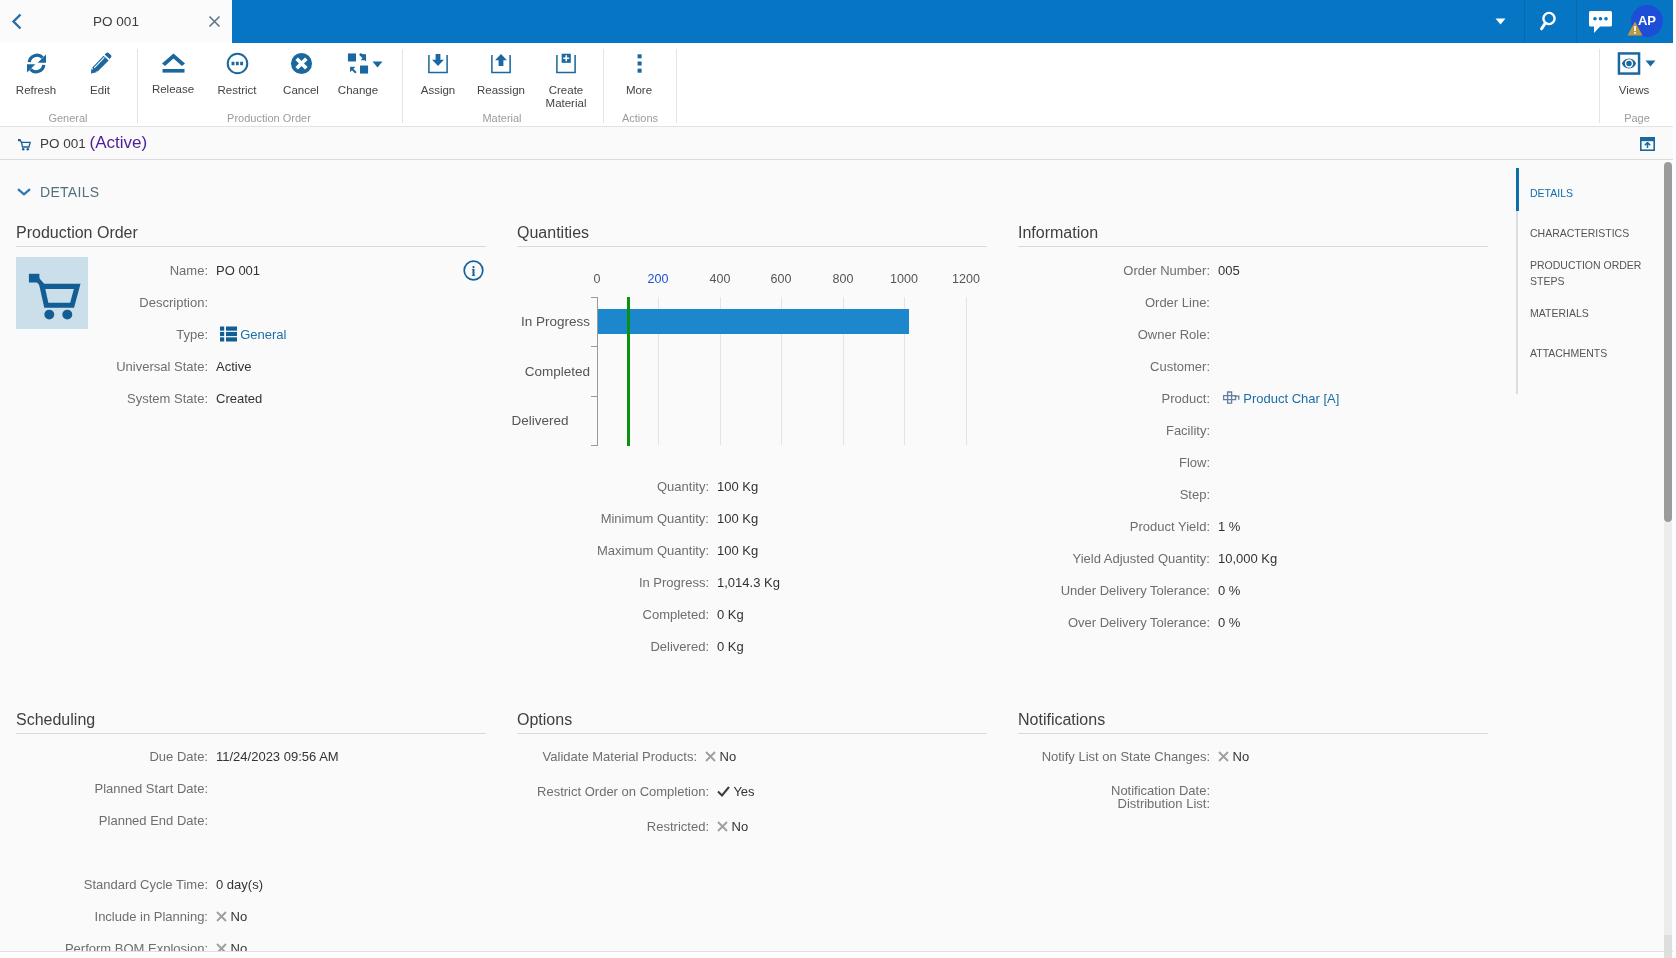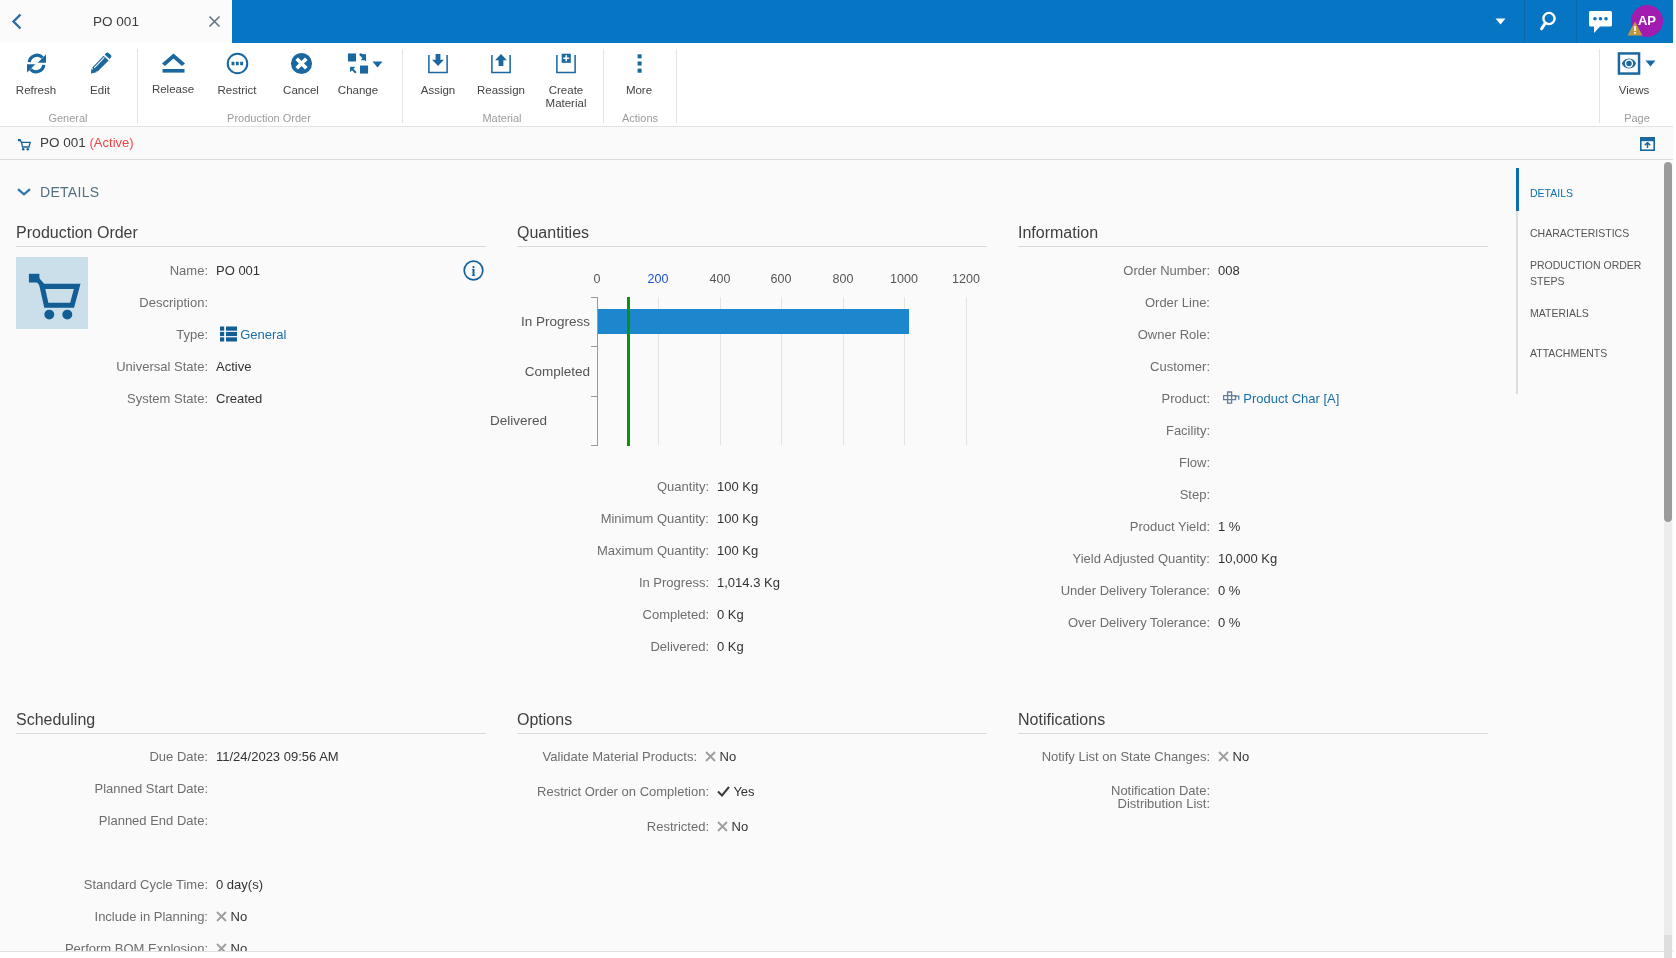--- a/index.html
+++ b/index.html
@@ -47,21 +47,21 @@
     <line x1="7.2" y1="14.3" x2="3.6" y2="19.8" stroke="#fff" stroke-width="3" stroke-linecap="round"></line>
   </svg>
   <div class="abs" style="left:1576px;top:0;width:1px;height:43px;background:#0b67aa"></div>
   <svg class="abs" style="left:1588px;top:10px" width="25" height="24" viewBox="0 0 25 24">
     <rect x="1" y="1" width="23" height="15.5" rx="1.5" fill="#fff"></rect>
     <polygon points="6,16 12.5,16 6,23" fill="#fff"></polygon>
     <circle cx="7" cy="8.8" r="1.8" fill="#0575c4"></circle>
     <circle cx="12.5" cy="8.8" r="1.8" fill="#0575c4"></circle>
     <circle cx="18" cy="8.8" r="1.8" fill="#0575c4"></circle>
   </svg>
-  <div class="abs" style="left:1631px;top:5px;width:32px;height:32px;border-radius:50%;background:#a21caf;color:#fff;font-size:13px;font-weight:bold;text-align:center;line-height:32px">AP</div>
+  <div class="abs" style="left:1631px;top:5px;width:32px;height:32px;border-radius:50%;background:#1d4ed8;color:#fff;font-size:13px;font-weight:bold;text-align:center;line-height:32px">AP</div>
   <svg class="abs" style="left:1627px;top:21px" width="16" height="15" viewBox="0 0 16 15">
     <polygon points="8,0.5 15.5,14.5 0.5,14.5" fill="#bd9a41"></polygon>
     <rect x="7.2" y="5" width="1.7" height="5" fill="#fff"></rect>
     <rect x="7.2" y="11" width="1.7" height="1.7" fill="#fff"></rect>
   </svg>
 
   <div id="toolbar"></div>
   <div class="tsep" style="left:137px"></div>
   <div class="tsep" style="left:402px"></div>
   <div class="tsep" style="left:603px"></div>
@@ -187,21 +187,21 @@
   <div class="glabel" style="left:1587px;width:100px">Page</div>
 
   <div id="pobar"></div>
   <svg class="abs" style="left:15px;top:135px" width="18" height="18" viewBox="0 0 24 24">
     <rect x="4" y="5.3" width="3.6" height="3" fill="#15629b"></rect>
     <path d="M6.6 7 L9.6 10.4" stroke="#15629b" stroke-width="1.6" fill="none"></path>
     <path d="M8.6 9.7 H20.3 L18.6 16 H10 Z" fill="none" stroke="#15629b" stroke-width="1.7"></path>
     <circle cx="11" cy="19" r="1.7" fill="#15629b"></circle>
     <circle cx="17" cy="19" r="1.7" fill="#15629b"></circle>
   </svg>
-  <div class="abs" style="left:40px;top:127px;height:33px;line-height:32px;font-size:13.5px;color:#3c3c3c">PO 001&nbsp;<span style="font-size:13px;color:#ef4444">(Active)</span></div>
+  <div class="abs" style="left:40px;top:127px;height:33px;line-height:32px;font-size:13.5px;color:#3c3c3c">PO 001&nbsp;<span style="font-size:17px;color:#4c1d95">(Active)</span></div>
   <svg class="abs" style="left:1640px;top:137px" width="15" height="14" viewBox="0 0 15 14">
     <rect x="0.8" y="0.8" width="13.4" height="12.4" fill="none" stroke="#1a689f" stroke-width="1.6"></rect>
     <rect x="0.8" y="0.8" width="13.4" height="3.4" fill="#1a689f"></rect>
     <path d="M7.5 11 L7.5 6.2 M7.5 5.4 L4.8 8.2 M7.5 5.4 L10.2 8.2" stroke="#1a689f" stroke-width="1.5" fill="none"></path>
   </svg>
 
   <div id="content"></div>
 
   <svg class="abs" style="left:17px;top:188px" width="14" height="8" viewBox="0 0 14 8">
     <path d="M1 1.2 L7 6.4 L13 1.2" fill="none" stroke="#2d76ad" stroke-width="2.2"></path>
@@ -257,33 +257,33 @@
   <div class="abs" style="left:966px;top:297px;width:1px;height:148px;background:#e4e4e4"></div>
 
   <div class="abs" style="left:597px;top:297px;width:1px;height:149px;background:#9a9a9a"></div>
   <div class="abs" style="left:591px;top:297px;width:6px;height:1px;background:#9a9a9a"></div>
   <div class="abs" style="left:591px;top:346px;width:6px;height:1px;background:#9a9a9a"></div>
   <div class="abs" style="left:591px;top:396px;width:6px;height:1px;background:#9a9a9a"></div>
   <div class="abs" style="left:591px;top:445px;width:6px;height:1px;background:#9a9a9a"></div>
 
   <div class="abs" style="left:490px;top:314px;width:100px;text-align:right;font-size:13.5px;color:#555">In Progress</div>
   <div class="abs" style="left:490px;top:364px;width:100px;text-align:right;font-size:13.5px;color:#555">Completed</div>
-  <div class="abs" style="left:490px;top:413px;width:100px;text-align:left;font-size:13.5px;color:#555">Delivered</div>
+  <div class="abs" style="left:490px;top:413px;width:100px;text-align:center;font-size:13.5px;color:#555">Delivered</div>
 
   <div class="abs" style="left:598px;top:309px;width:311px;height:25px;background:#1c87cc"></div>
   <div class="abs" style="left:627px;top:297px;width:3px;height:149px;background:#0b9110"></div>
 
   <div class="row" style="left:517px;top:471px"><span class="l">Quantity:</span><span class="v">100 Kg</span></div>
   <div class="row" style="left:517px;top:503px"><span class="l">Minimum Quantity:</span><span class="v">100 Kg</span></div>
   <div class="row" style="left:517px;top:535px"><span class="l">Maximum Quantity:</span><span class="v">100 Kg</span></div>
   <div class="row" style="left:517px;top:567px"><span class="l">In Progress:</span><span class="v">1,014.3 Kg</span></div>
   <div class="row" style="left:517px;top:599px"><span class="l">Completed:</span><span class="v">0 Kg</span></div>
   <div class="row" style="left:517px;top:631px"><span class="l">Delivered:</span><span class="v">0 Kg</span></div>
 
-  <div class="row" style="left:1018px;top:255px"><span class="l">Order Number:</span><span class="v">008</span></div>
+  <div class="row" style="left:1018px;top:255px"><span class="l">Order Number:</span><span class="v">005</span></div>
   <div class="row" style="left:1018px;top:287px"><span class="l">Order Line:</span></div>
   <div class="row" style="left:1018px;top:319px"><span class="l">Owner Role:</span></div>
   <div class="row" style="left:1018px;top:351px"><span class="l">Customer:</span></div>
   <div class="row" style="left:1018px;top:383px"><span class="l">Product:</span><span class="v" style="color:#1a6fa8">
     <svg style="vertical-align:-2px" width="18" height="14" viewBox="0 0 18 14">
       <g fill="none" stroke="#647f9d" stroke-width="1.3">
         <path d="M5.6 1 h4 v3.6 h4 v4 h-4 v3.6 h-4 v-3.6 h-4 v-4 h4 z"></path>
         <path d="M5.6 4.6 h4 M5.6 8.6 h4 M5.6 4.6 v4 M9.6 4.6 v4"></path>
       </g>
       <path d="M12.2 5.2 h4.6 v3.6" fill="none" stroke="#647f9d" stroke-width="1.3"></path>

